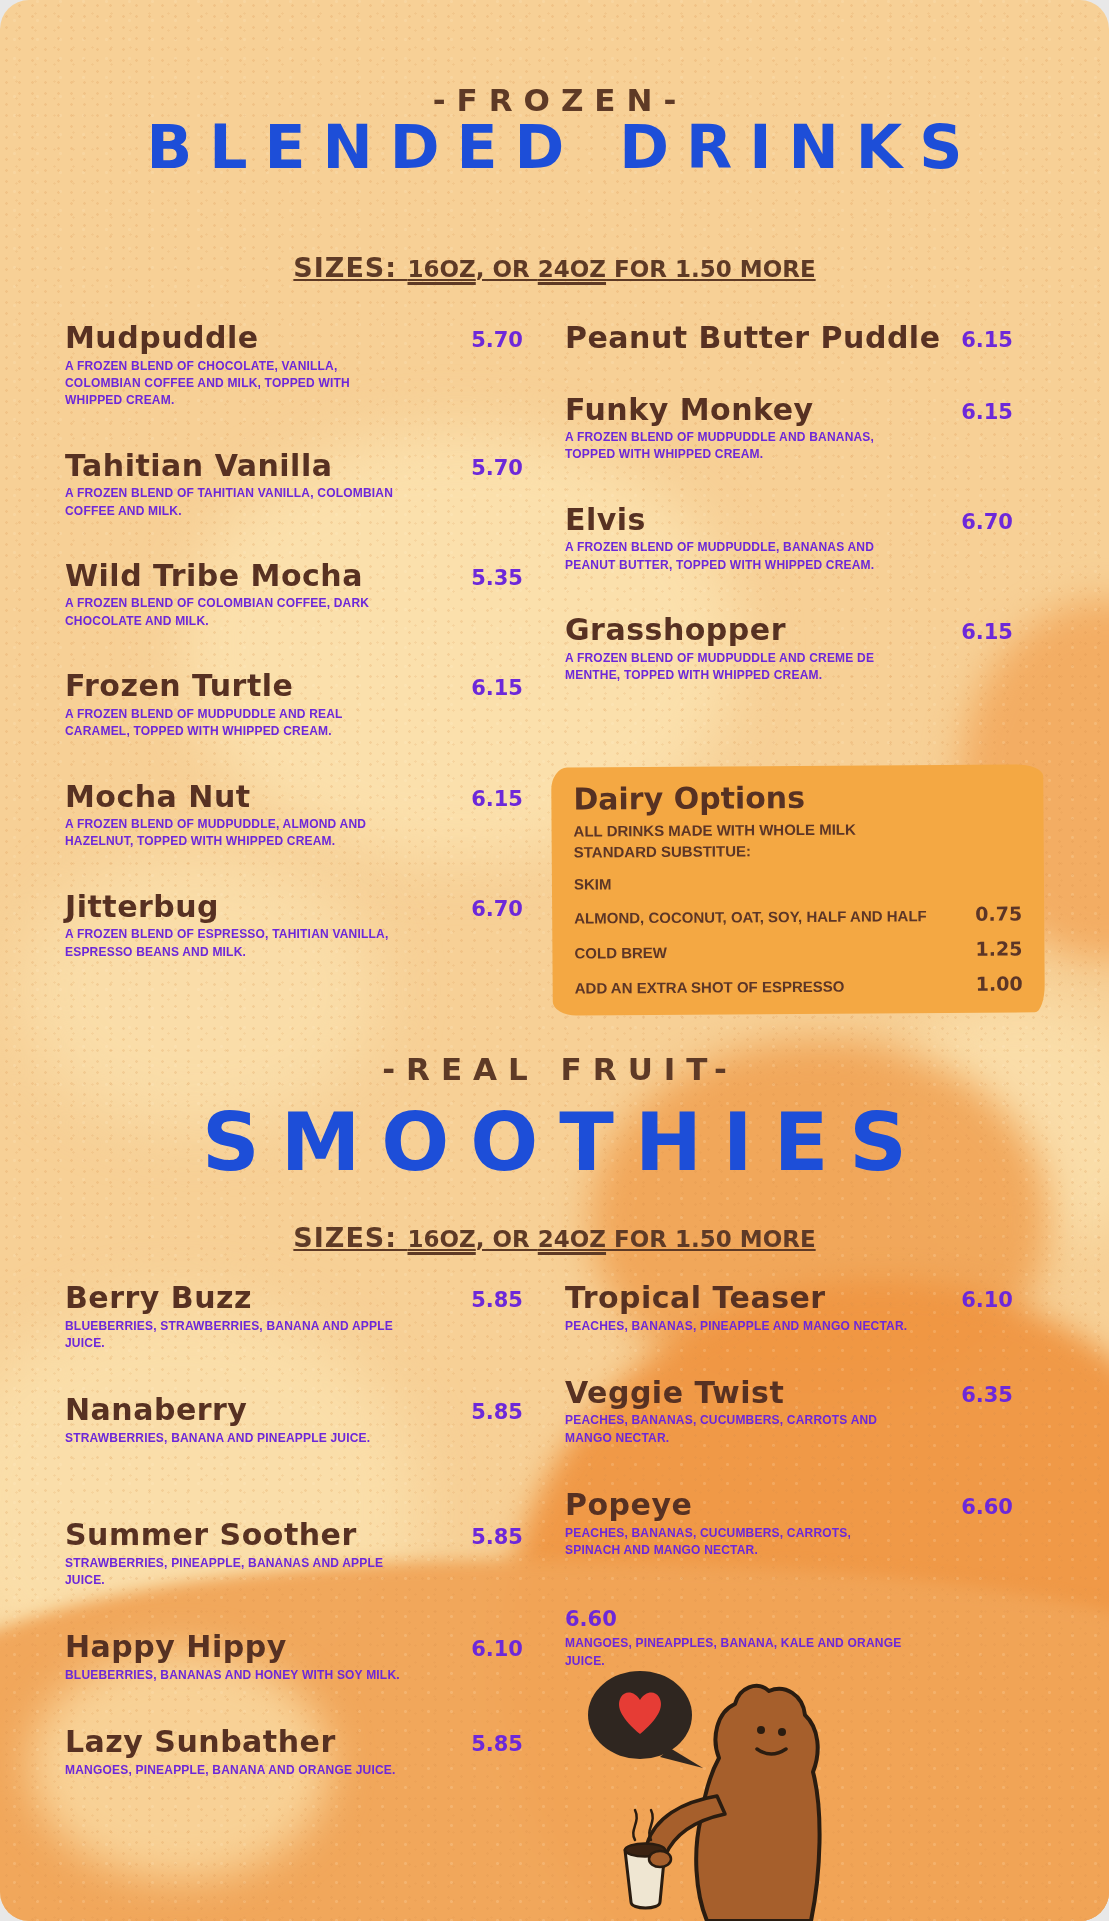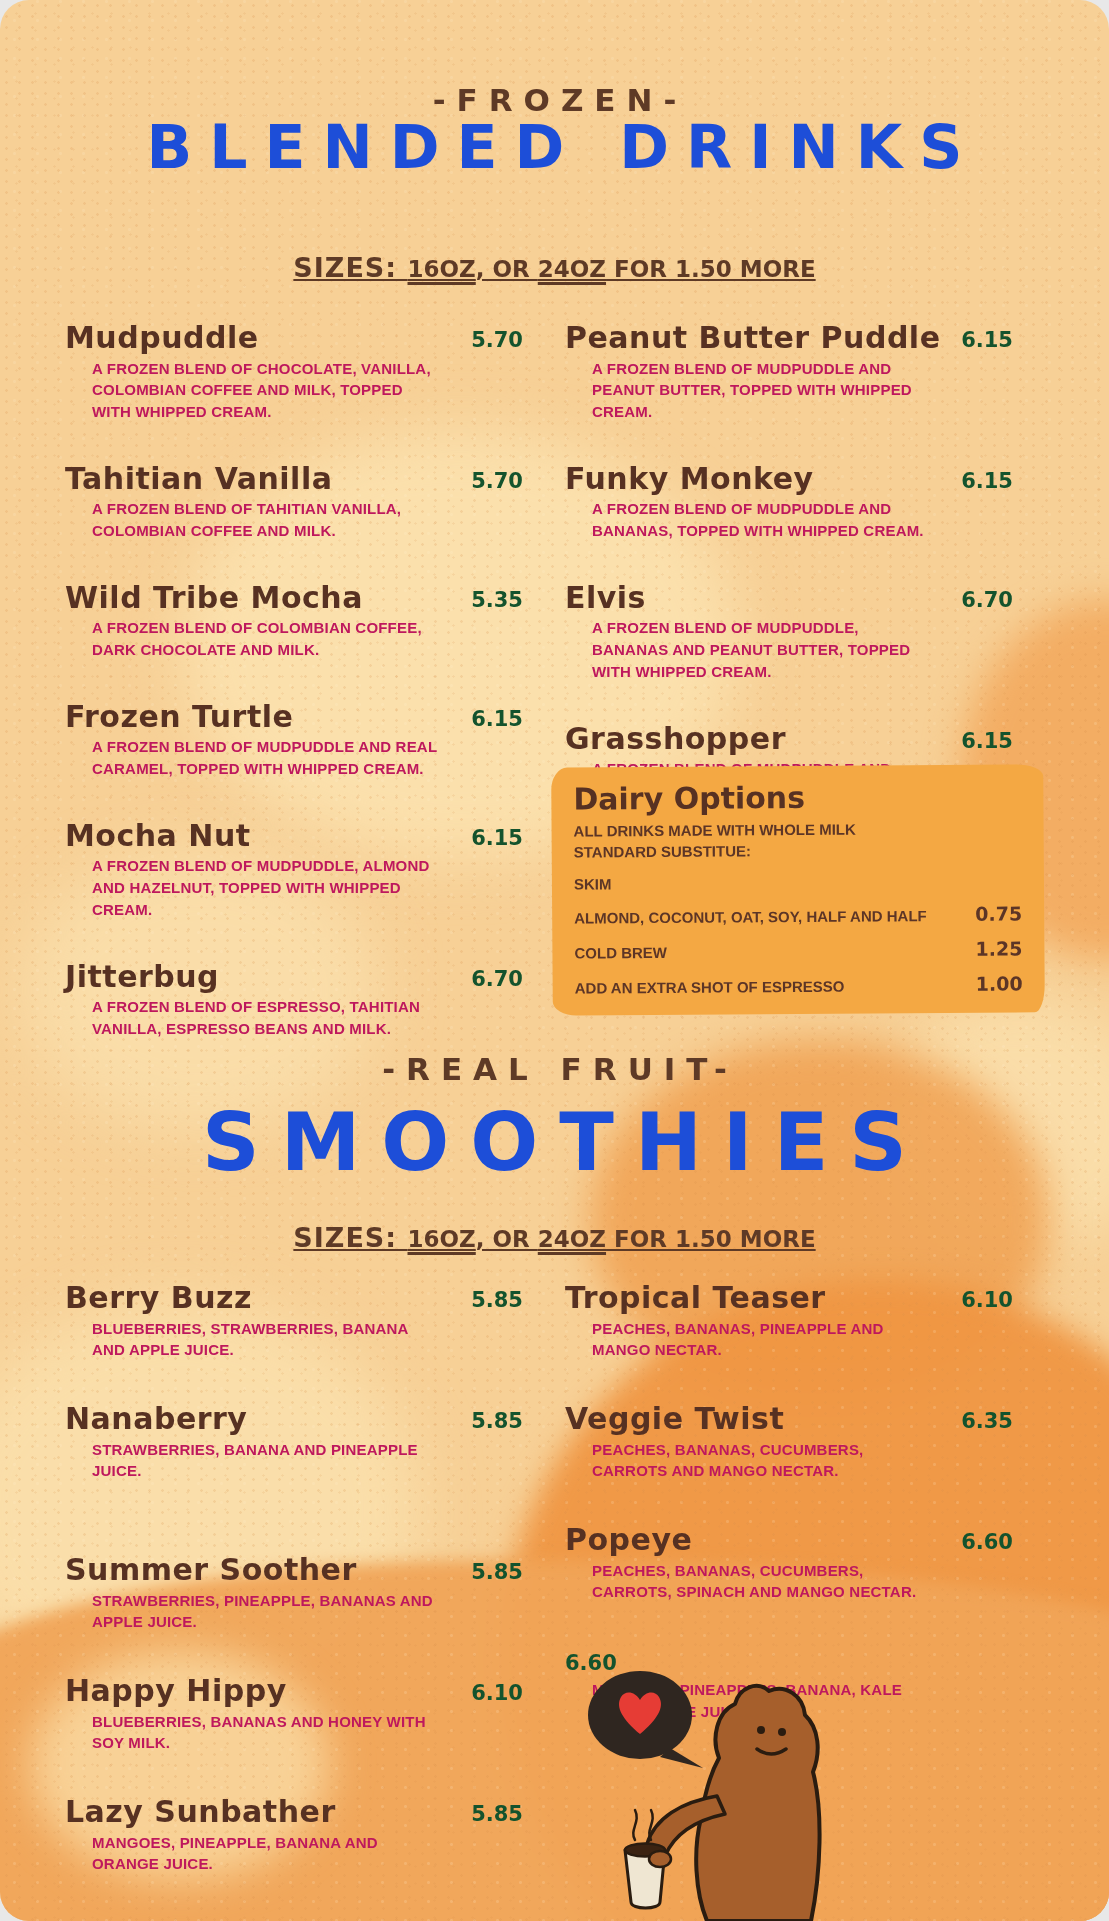--- a/index.html
+++ b/index.html
@@ -65,25 +65,25 @@
   .col { position:absolute; }
   .col-bl-left  { left:65px;  top:322px;  width:458px; }
   .col-bl-right { left:565px; top:322px;  width:448px; }
   .col-sm-left  { left:65px;  top:1282px; width:458px; }
   .col-sm-right { left:565px; top:1282px; width:448px; }
   .item { margin-bottom:40px; }
   .col-sm-left .item, .col-sm-right .item { margin-bottom:42px; }
   .item.gap-lg { margin-bottom:72px; }
   .item-head { display:flex; justify-content:space-between; align-items:flex-start; }
   .item-name { font-weight:bold; font-size:30px; letter-spacing:.5px; color:#573122; line-height:1.05; }
-  .item-price { font-weight:bold; font-size:21px; color:#14532d; padding-top:6px; }
+  .item-price { font-weight:bold; font-size:21px; color:#6d28d9; padding-top:6px; }
   .item-desc {
     font-family:"Liberation Sans",sans-serif; font-weight:bold;
-    font-size:15px; line-height:1.45; letter-spacing:.2px;
-    max-width:345px; margin-top:4px; color:#be185d;margin-left:27px;
+    font-size:12px; line-height:1.45; letter-spacing:.2px;
+    max-width:345px; margin-top:4px; color:#6d28d9;
   }
 
   
   .dairy-box {
     position:absolute; left:552px; top:766px; width:492px; min-height:244px; z-index:2;
     background:#f4a843;
     border-radius:16px 28px 10px 24px / 22px 12px 28px 14px;
     transform:rotate(-.4deg);
     padding:14px 22px 18px 22px;
   }
@@ -170,21 +170,20 @@
         <div class="item-desc">A FROZEN BLEND OF ESPRESSO, TAHITIAN VANILLA, ESPRESSO BEANS AND MILK.</div>
       </div>
     </div>
 
     <div class="col col-bl-right">
       <div class="item">
         <div class="item-head">
             <span class="item-name">Peanut Butter Puddle</span>
             <span class="item-price">6.15</span>
           </div>
-        <div class="item-desc">A FROZEN BLEND OF MUDPUDDLE AND PEANUT BUTTER, TOPPED WITH WHIPPED CREAM.</div>
       </div>
       <div class="item">
         <div class="item-head">
             <span class="item-name">Funky Monkey</span>
             <span class="item-price">6.15</span>
           </div>
         <div class="item-desc">A FROZEN BLEND OF MUDPUDDLE AND BANANAS, TOPPED WITH WHIPPED CREAM.</div>
       </div>
       <div class="item">
         <div class="item-head">

